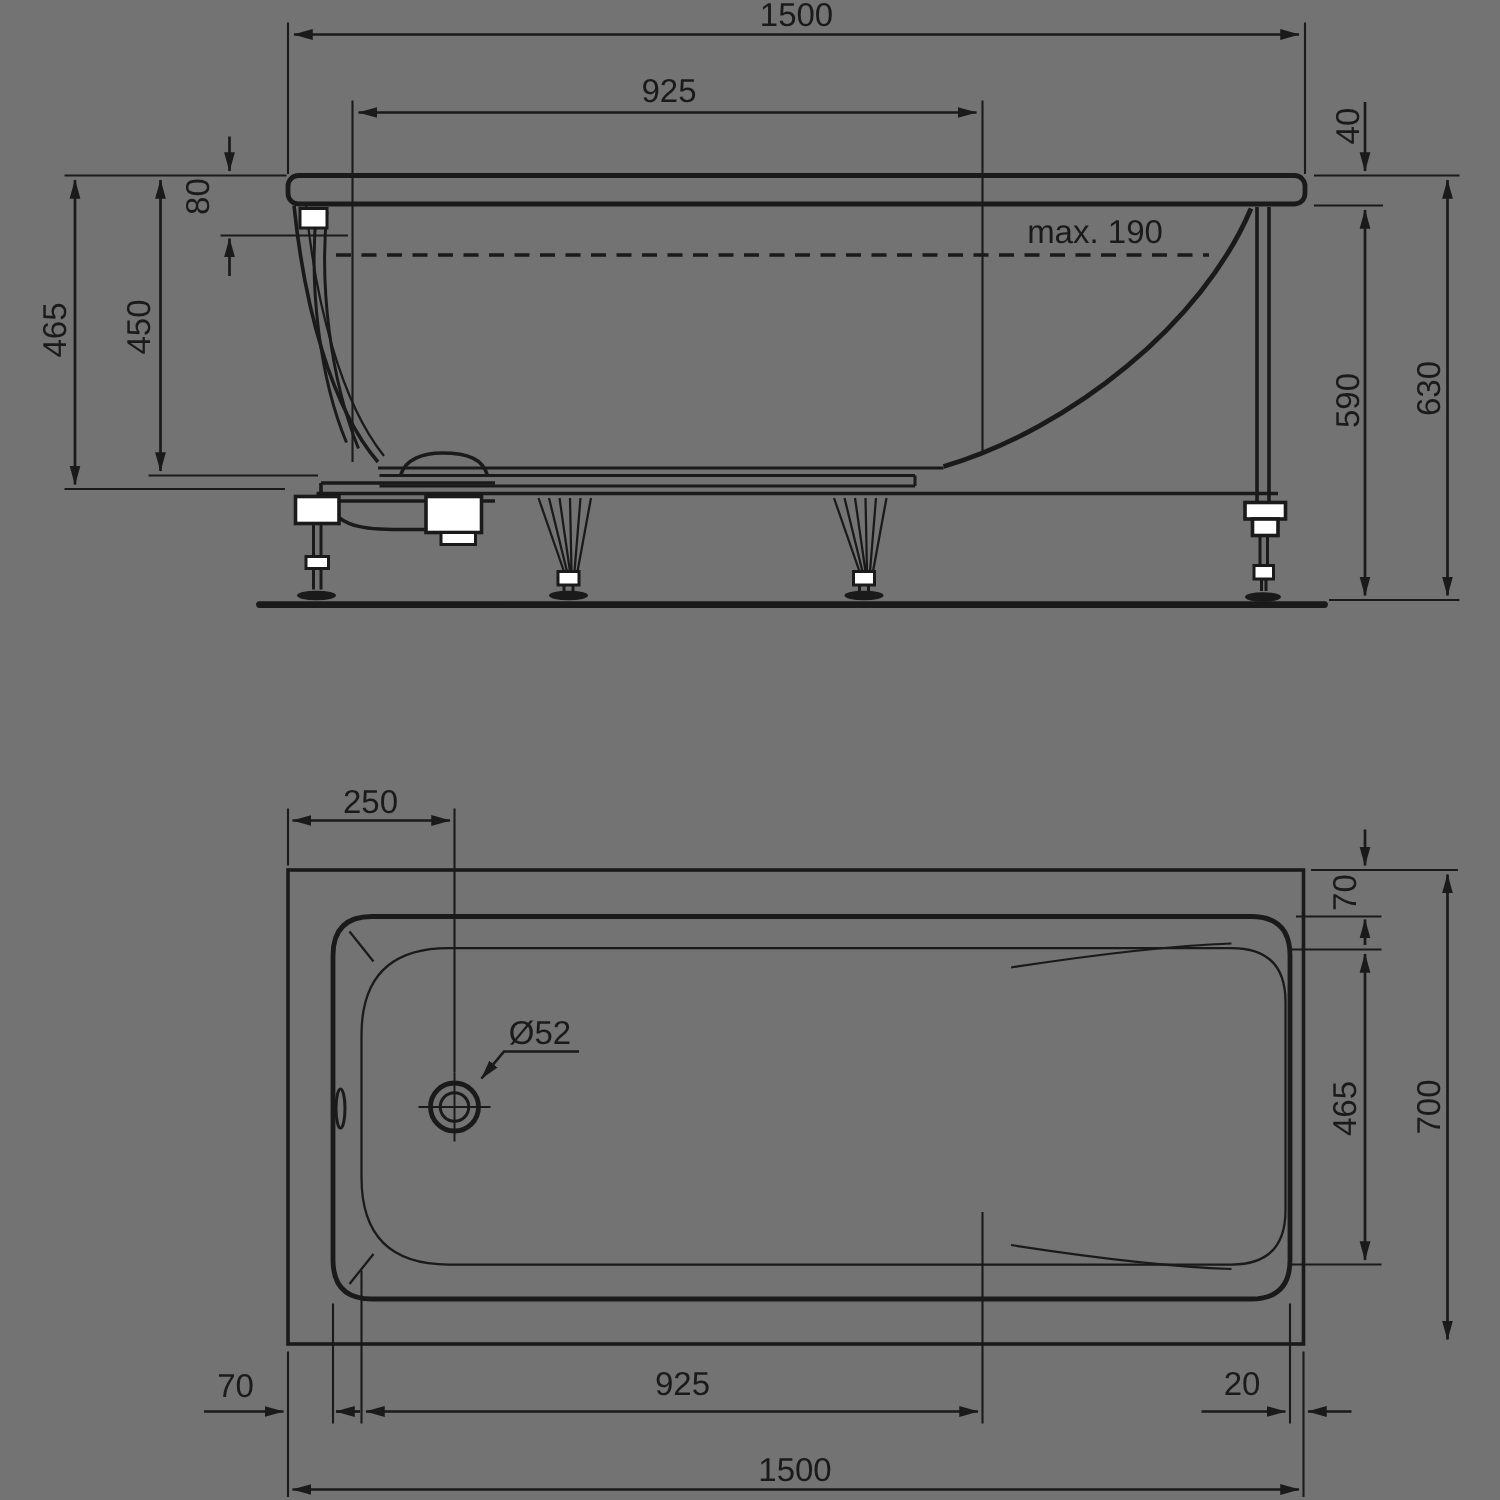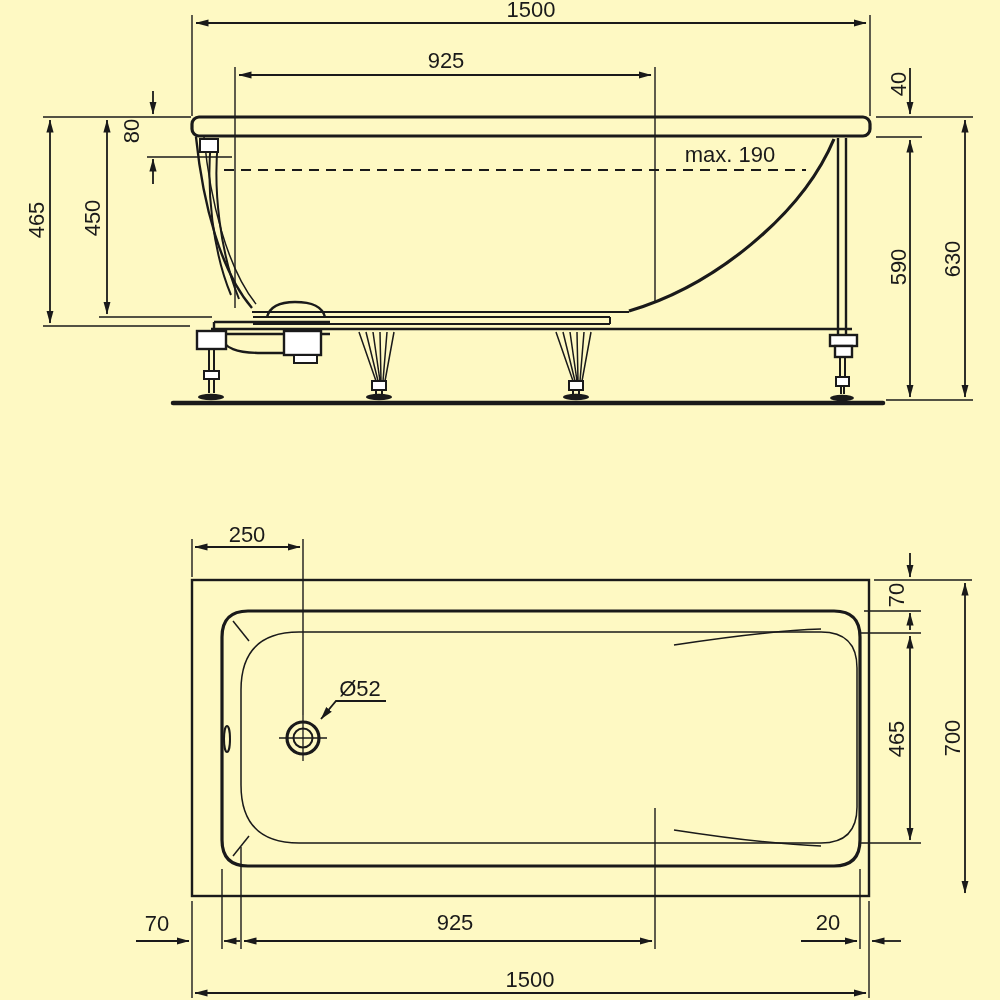--- a/index.html
+++ b/index.html
@@ -1,16 +1,16 @@
 <!DOCTYPE html>
 <html><head>
 <meta charset="utf-8">
 <style>
   html,body{margin:0;padding:0;background:#fff;}
-  #stage{width:1000px;height:1000px;background:#fef9c3;position:relative;overflow:hidden;}
+  #stage{width:1000px;height:1000px;background:#737373;position:relative;overflow:hidden;}
   svg{display:block;}
   text{font-family:"Liberation Sans",sans-serif;font-size:22px;fill:#1a1a1a;}
   .dim{stroke:#1a1a1a;stroke-width:1.8;fill:none;}
   .ext{stroke:#1a1a1a;stroke-width:1.4;fill:none;}
   .fig3{stroke:#1a1a1a;stroke-width:3.2;fill:none;}
   .fig25{stroke:#1a1a1a;stroke-width:2.4;fill:none;}
   .fig2{stroke:#1a1a1a;stroke-width:2;fill:none;}
   .fig15{stroke:#1a1a1a;stroke-width:1.5;fill:none;}
   .figw{fill:#fff;}
   .dash{stroke:#1a1a1a;stroke-width:2.2;fill:none;stroke-dasharray:10 7;}

